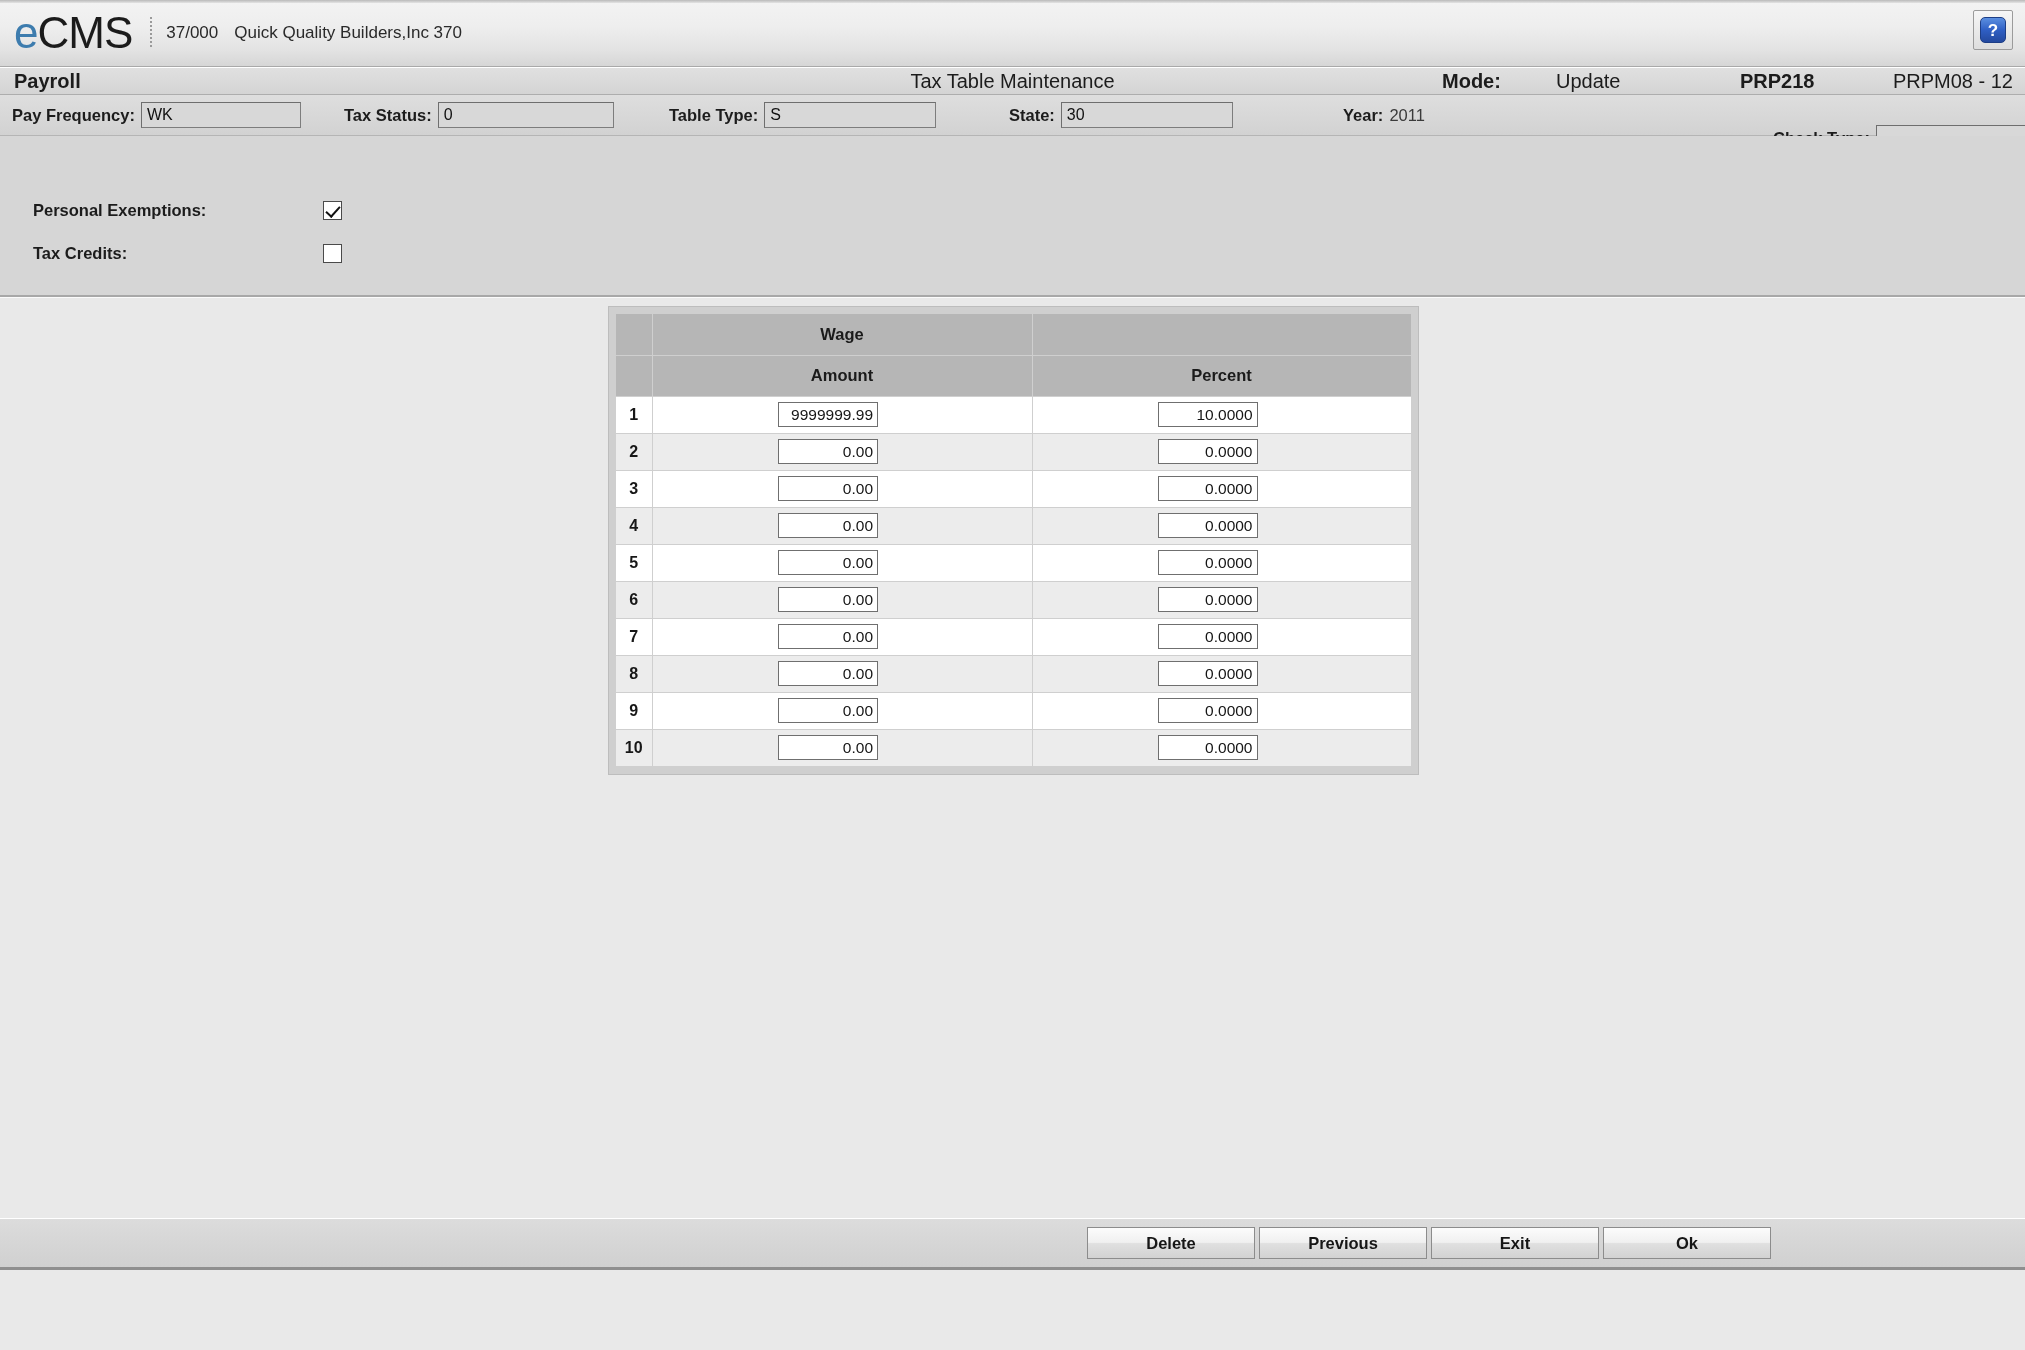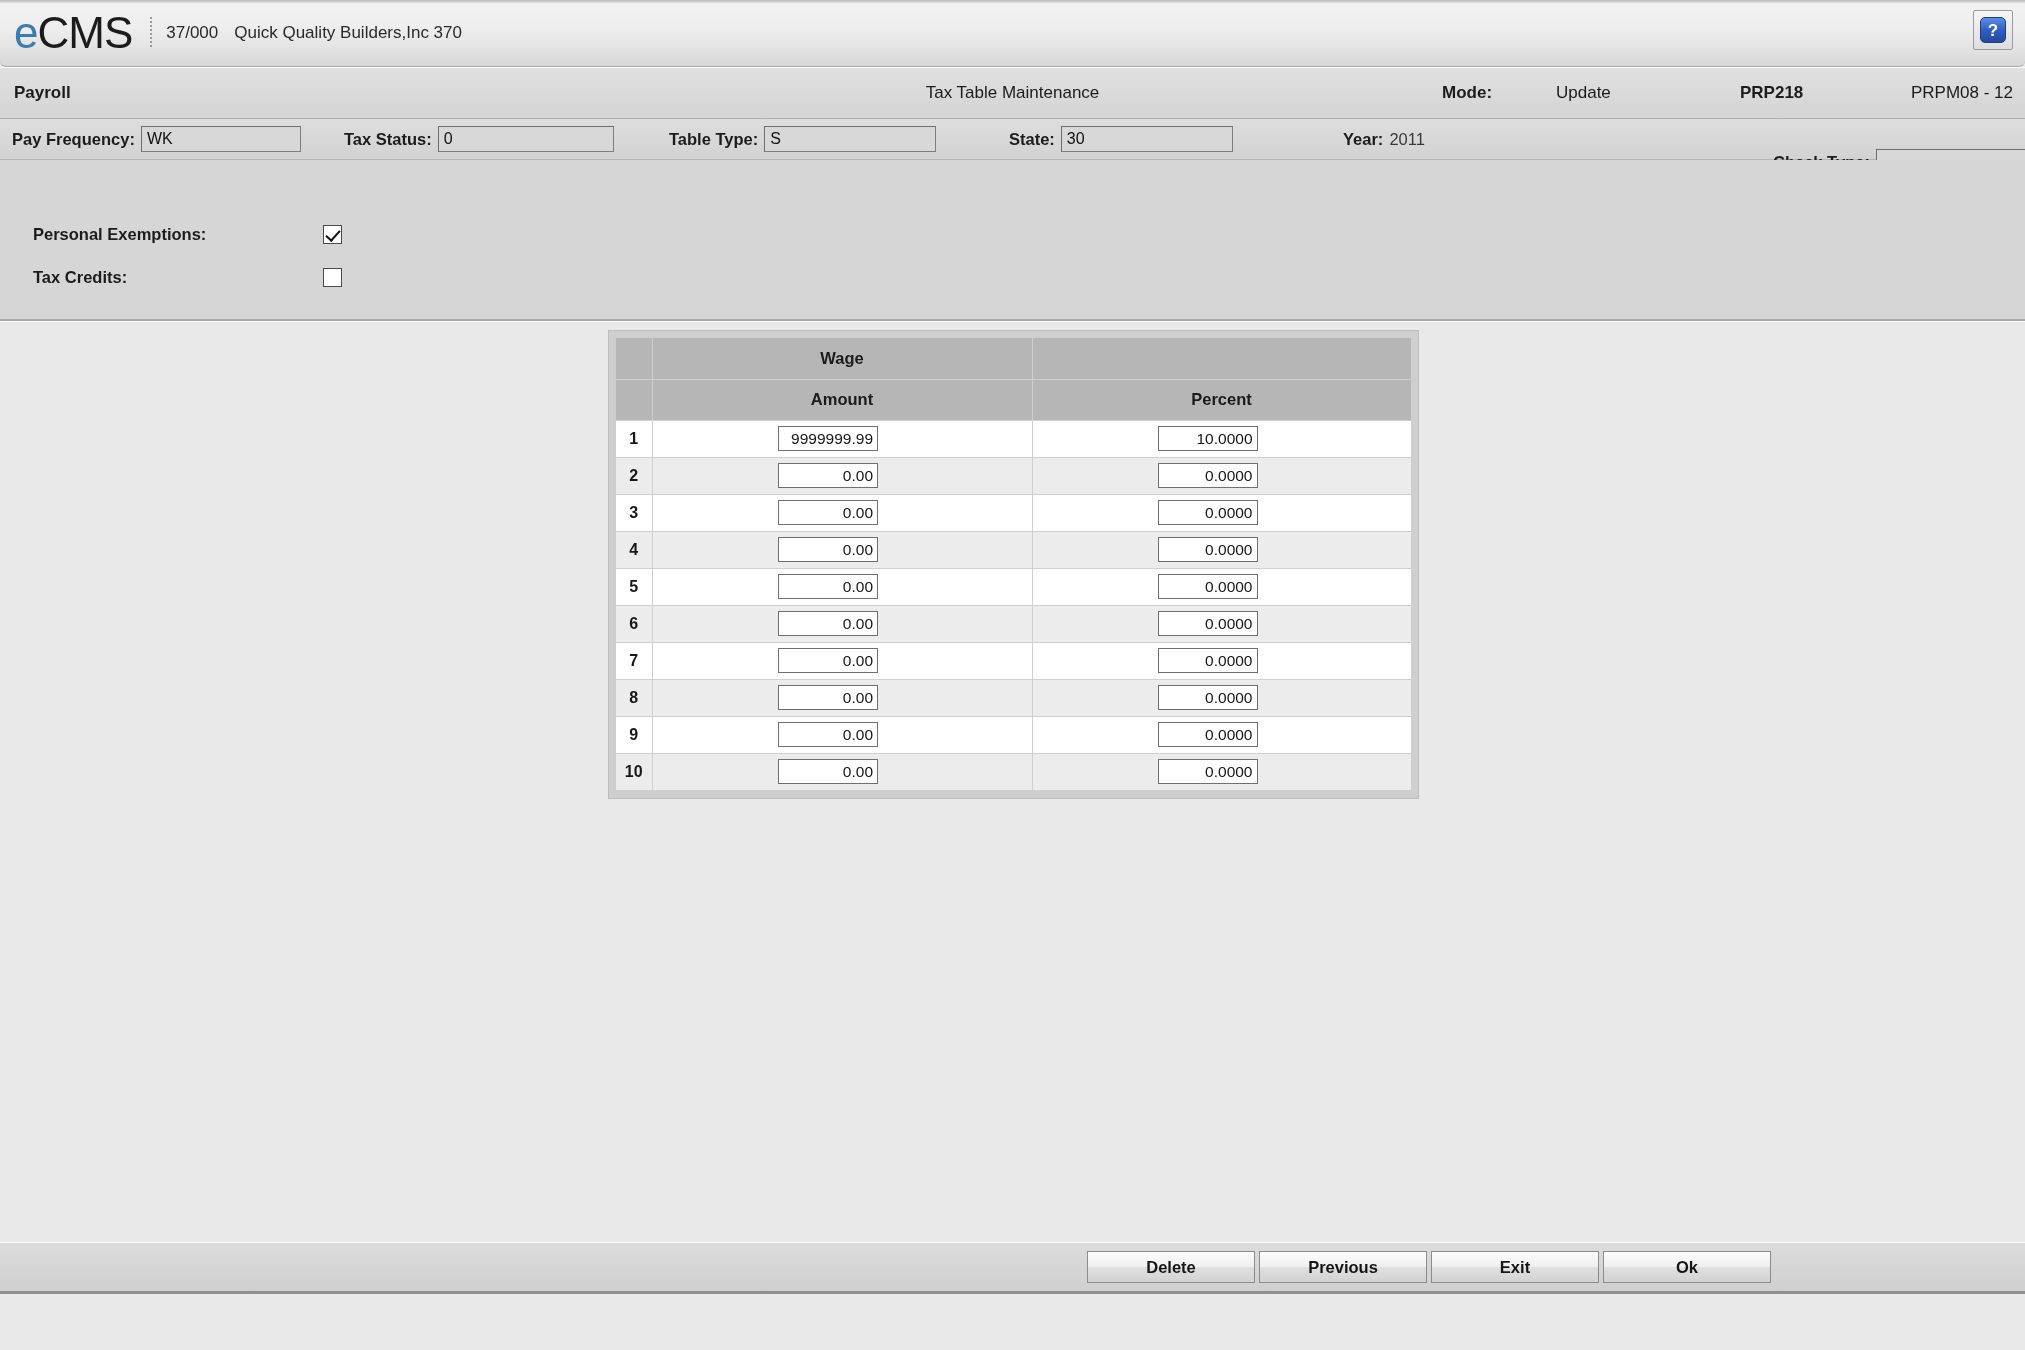--- a/index.html
+++ b/index.html
@@ -12,21 +12,20 @@
   }
 
   
   .brandbar {
     position: relative;
     height: 67px;
     background: linear-gradient(to bottom, #f3f3f3 0%, #eeeeee 40%, #e3e3e3 75%, #d6d6d6 100%);
     border-bottom: 1px solid #a9a9a9;
     display: flex;
     align-items: center;
-    border-radius: 6px;
   }
   .brandbar::before {
     content: "";
     position: absolute; left: 0; right: 0; top: 0;
     height: 3px;
     background: linear-gradient(to bottom, #b9b9b9, #e4e4e4);
   }
   .logo {
     margin-left: 14px;
     font-size: 44px;
@@ -68,25 +67,25 @@
     border: 1px solid #1d3e86;
     color: #fff;
     font-size: 17px; font-weight: bold;
     display: flex; align-items: center; justify-content: center;
     line-height: 1;
   }
 
   
   .titlebar {
     position: relative;
-    height: 52px;
+    height: 28px;
     background: linear-gradient(to bottom,#e0e0e0,#d4d4d4);
     border-top: 1px solid #ffffff;
     border-bottom: 1px solid #adadad;
-    font-size: 17px;
+    font-size: 20px;
     color: #1c1c1c;
   }
   .titlebar > * { position: absolute; top: 50%; transform: translateY(-50%); white-space: nowrap; }
   .tb-module { left: 14px; font-weight: bold; }
   .tb-title  { left: 50%; transform: translate(-50%,-50%); }
   .tb-modelbl{ left: 1442px; font-weight: bold; }
   .tb-modeval{ left: 1556px; }
   .tb-prog   { left: 1740px; font-weight: bold; }
   .tb-screen { right: 12px; }
 

